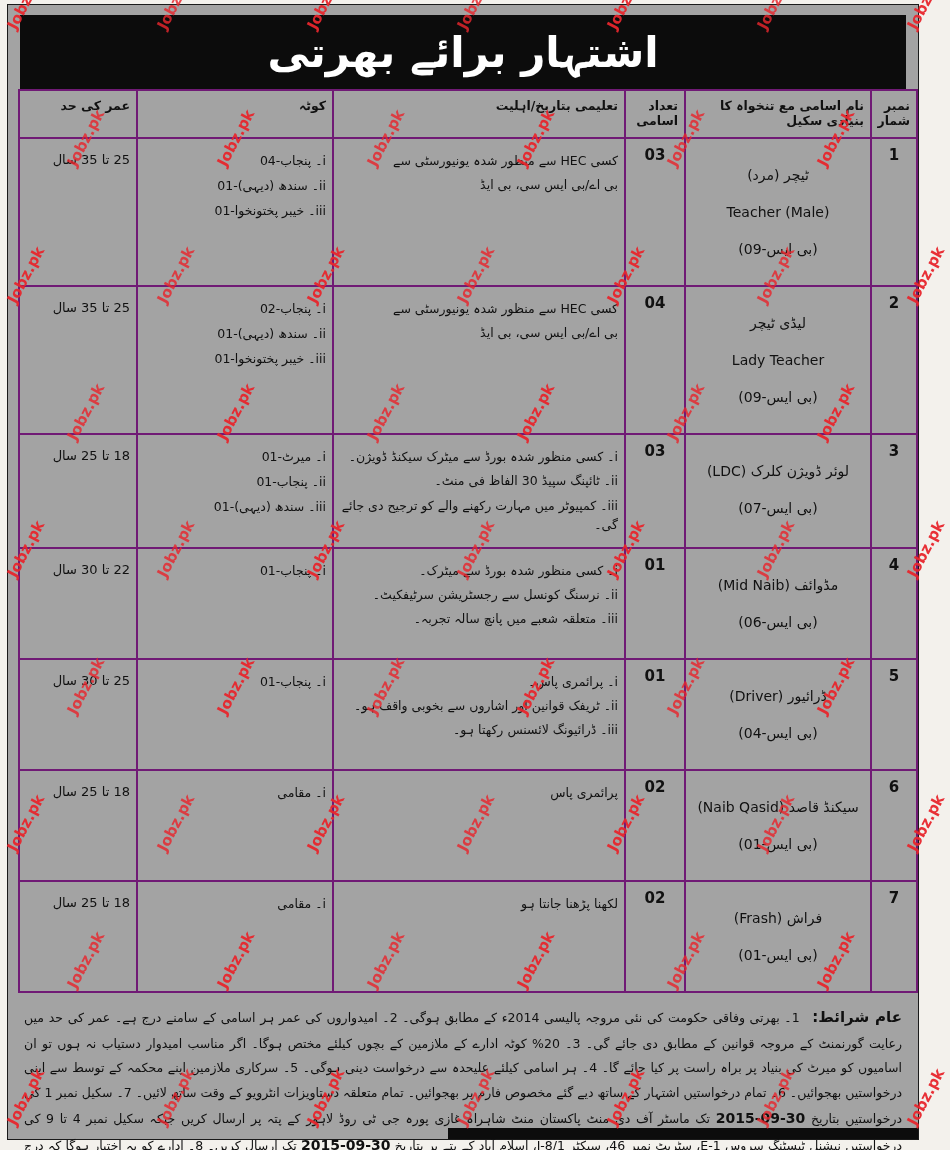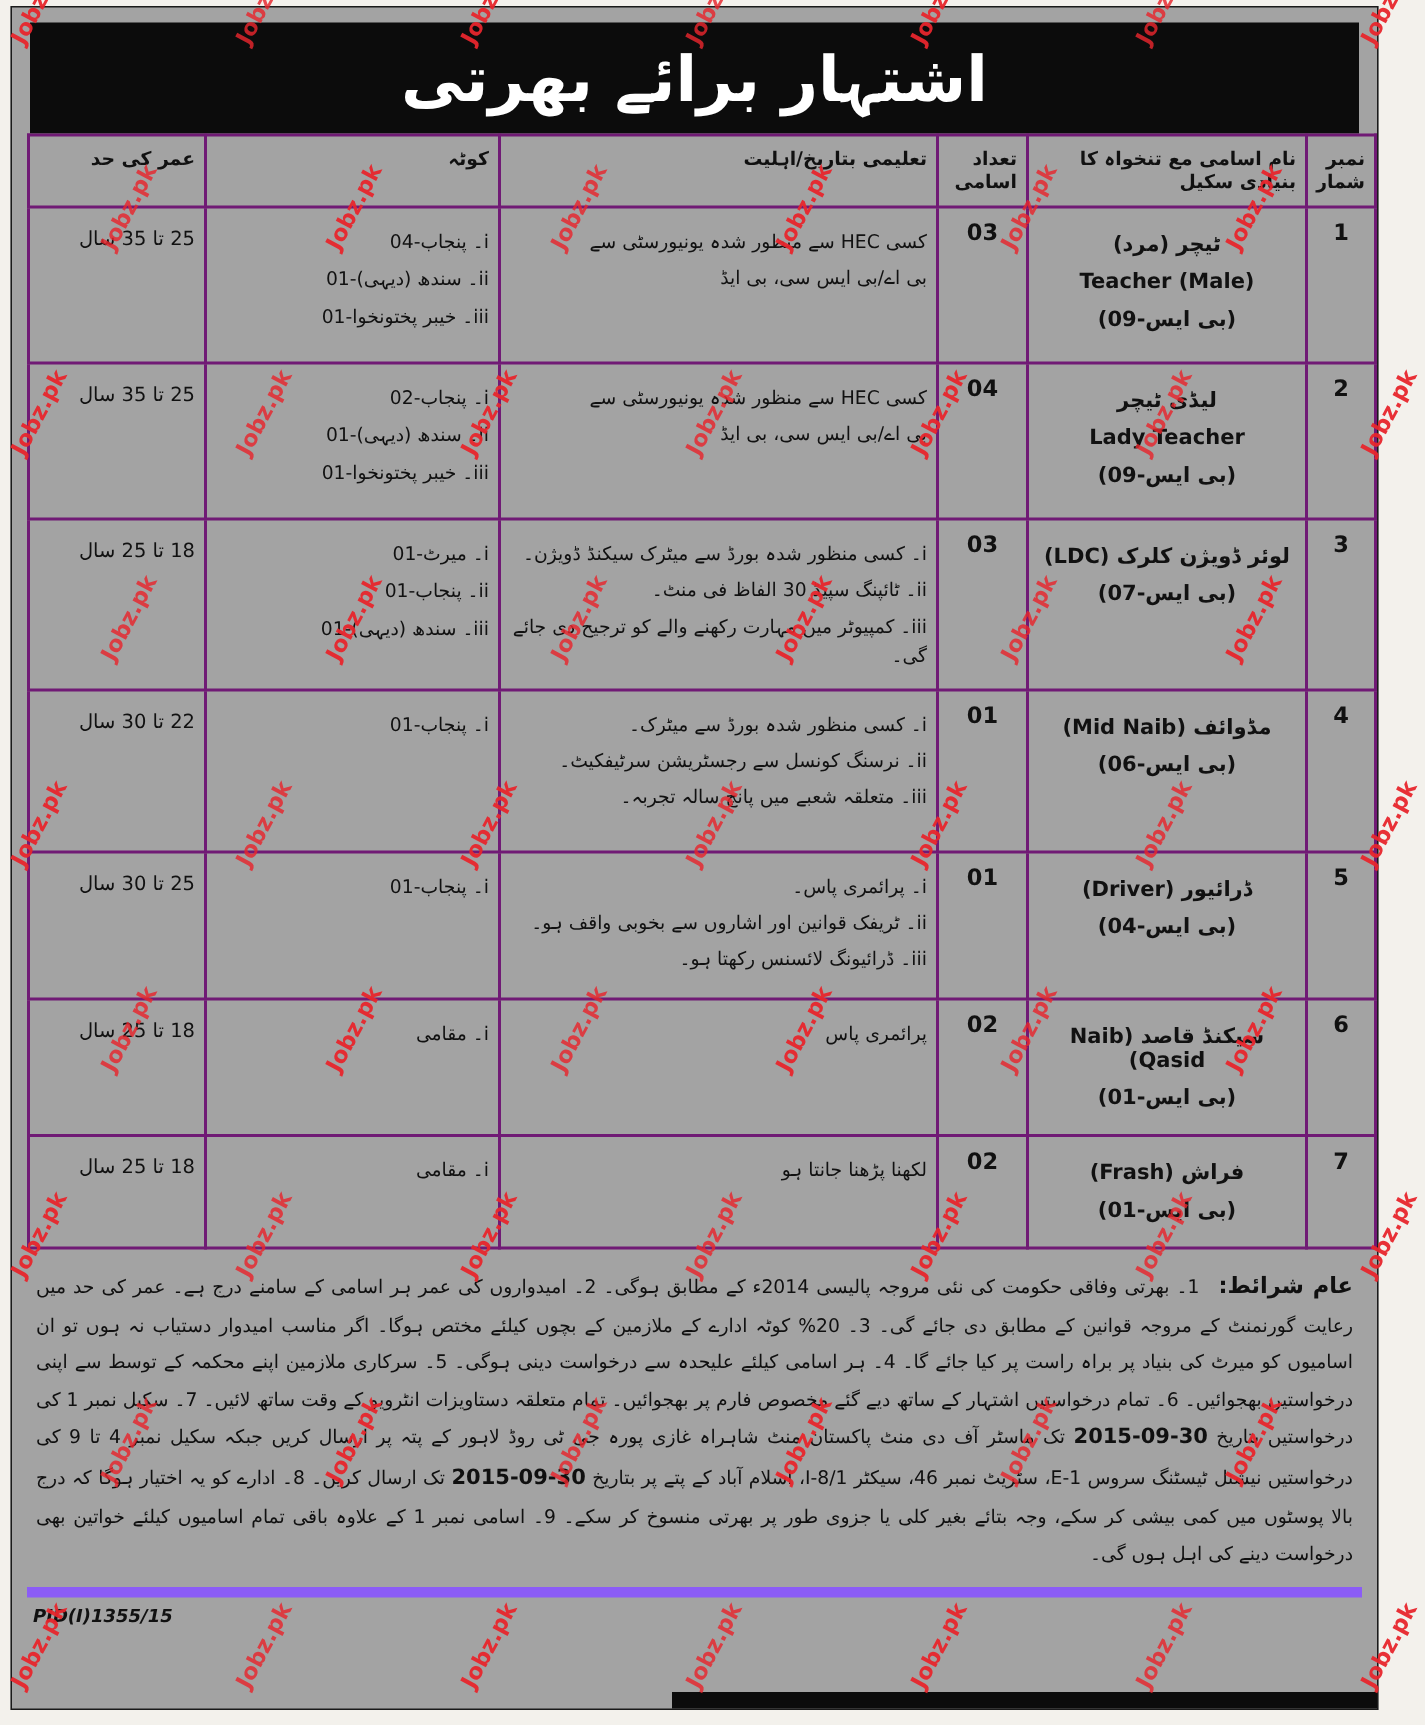--- a/index.html
+++ b/index.html
@@ -66,21 +66,21 @@
   .th-age    { width: 118px; }
   tbody tr:nth-child(1) { height: 104px; }
   tbody tr:nth-child(2) { height: 104px; }
   tbody tr:nth-child(3) { height: 112px; }
   tbody tr:nth-child(4) { height: 108px; }
   tbody tr:nth-child(5) { height: 98px; }
   tbody tr:nth-child(6) { height: 76px; }
   tbody tr:nth-child(7) { height: 72px; }
   .td-serial { text-align: center; font-size: 15px; font-weight: bold; padding-top: 18px; }
   .td-post   { text-align: center; }
-  .post-line { font-size: 14px; font-weight: bold; margin: 9px 0; direction: rtl; text-align: center; }
+  .post-line { font-size: 14px; font-weight: normal; margin: 21px 0; direction: rtl; text-align: center; }
   .post-line.en { direction: ltr; font-size: 14px; }
   .td-count  { text-align: center; font-size: 15px; font-weight: bold; padding-top: 14px; }
   .td-qual   { text-align: right; }
   .qual-line { font-size: 12.5px; line-height: 1.55; margin: 5px 0; direction: rtl; }
   .td-quota  { text-align: right; }
   .quota-line{ font-size: 12.5px; line-height: 1.5; margin: 6px 0; direction: rtl; }
   .td-age    { text-align: right; font-size: 13px; line-height: 2.1; direction: rtl; }
   .conditions {
     direction: rtl;
     text-align: justify;

